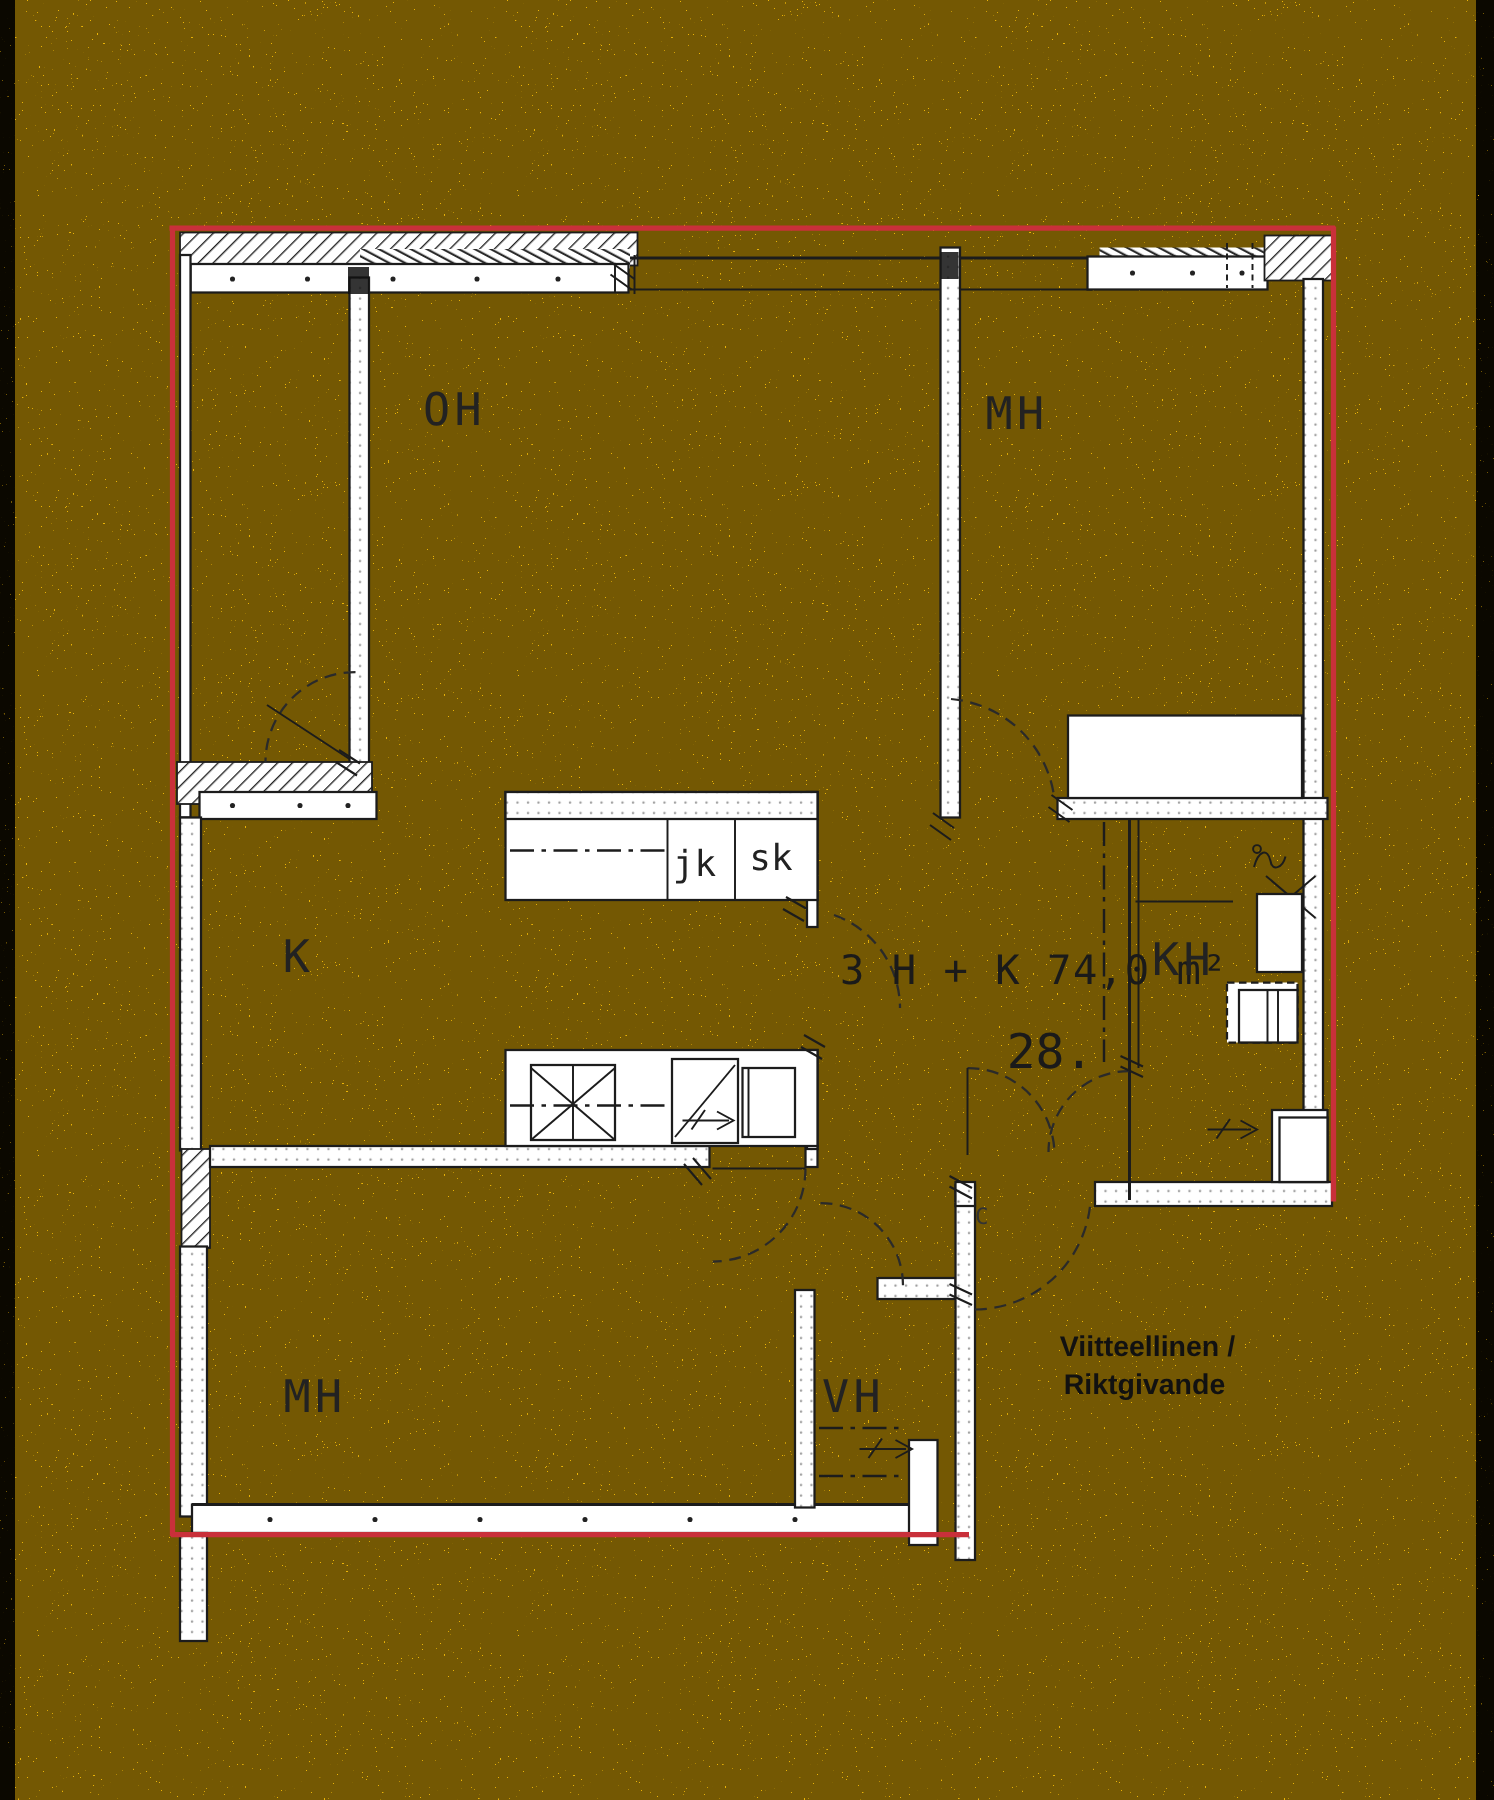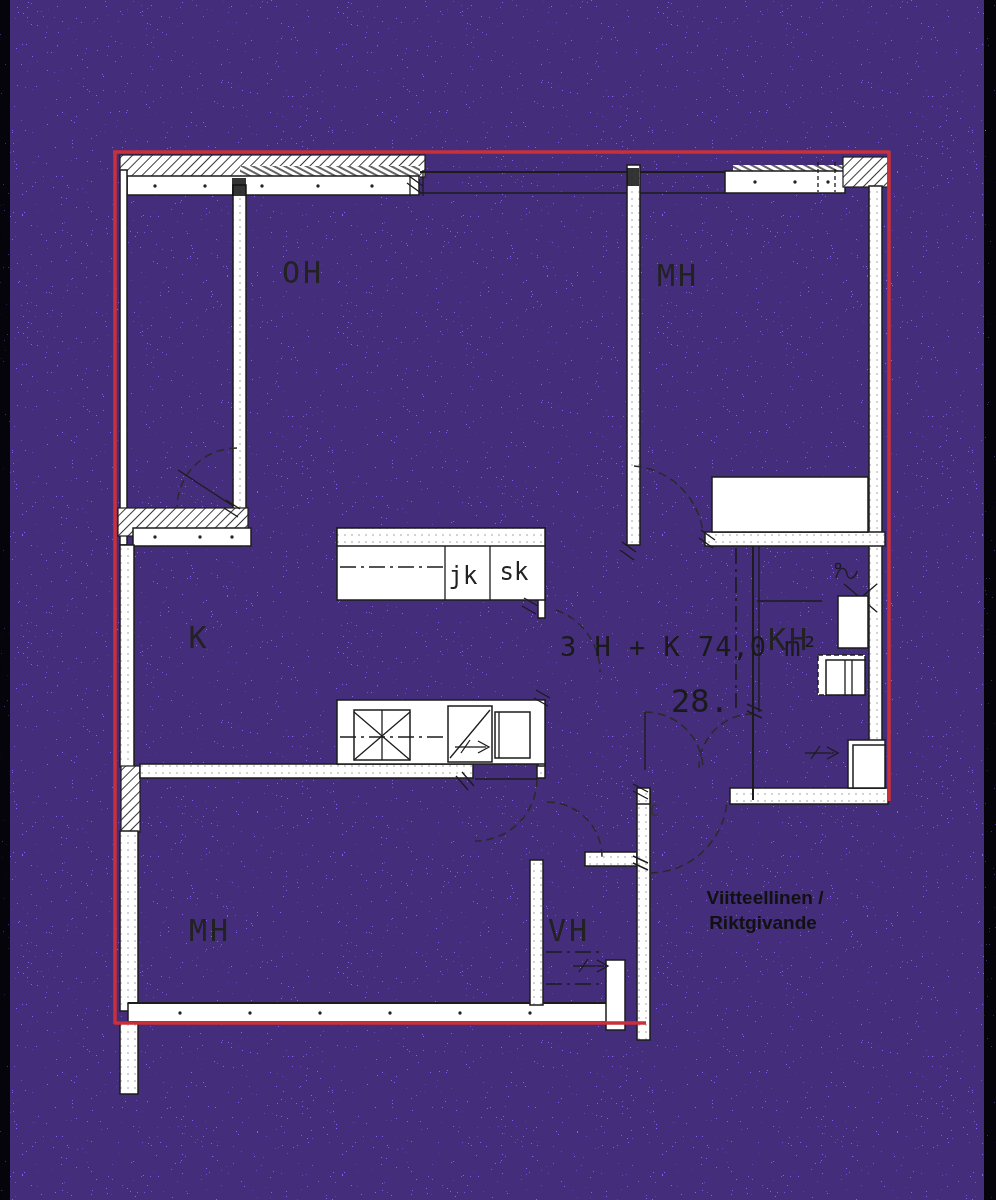--- a/index.html
+++ b/index.html
@@ -1,16 +1,16 @@
 <!DOCTYPE html>
 <html><head>
 <meta charset="utf-8">
 <style>
   html,body{margin:0;padding:0;background:#ffffff;}
-  .stage{position:relative;width:996px;height:1200px;background:#8b5cf6;overflow:hidden;
+  .stage{position:relative;width:996px;height:1200px;background:#eab308;overflow:hidden;
          font-family:"DejaVu Sans Mono", monospace;}
   svg{position:absolute;left:0;top:0;}
   text{fill:#1c1c1c;}
   .room-label{font-family:"DejaVu Sans Mono", monospace;font-size:30px;letter-spacing:3px;fill:#222;}
   .small-label{font-family:"DejaVu Sans Mono", monospace;font-size:24px;fill:#222;}
   .area-label{font-family:"DejaVu Sans Mono", monospace;font-size:27px;letter-spacing:1px;fill:#1a1a1a;}
   .apt-number{font-family:"DejaVu Sans Mono", monospace;font-size:32px;fill:#1a1a1a;}
   .tiny-label{font-family:"DejaVu Sans Mono", monospace;font-size:15px;fill:#333;}
   .note-text{font-family:"Liberation Sans", sans-serif;font-weight:bold;font-size:19px;fill:#111;}
   .wall{fill:url(#wdots);stroke:#1c1c1c;stroke-width:1.5;}

